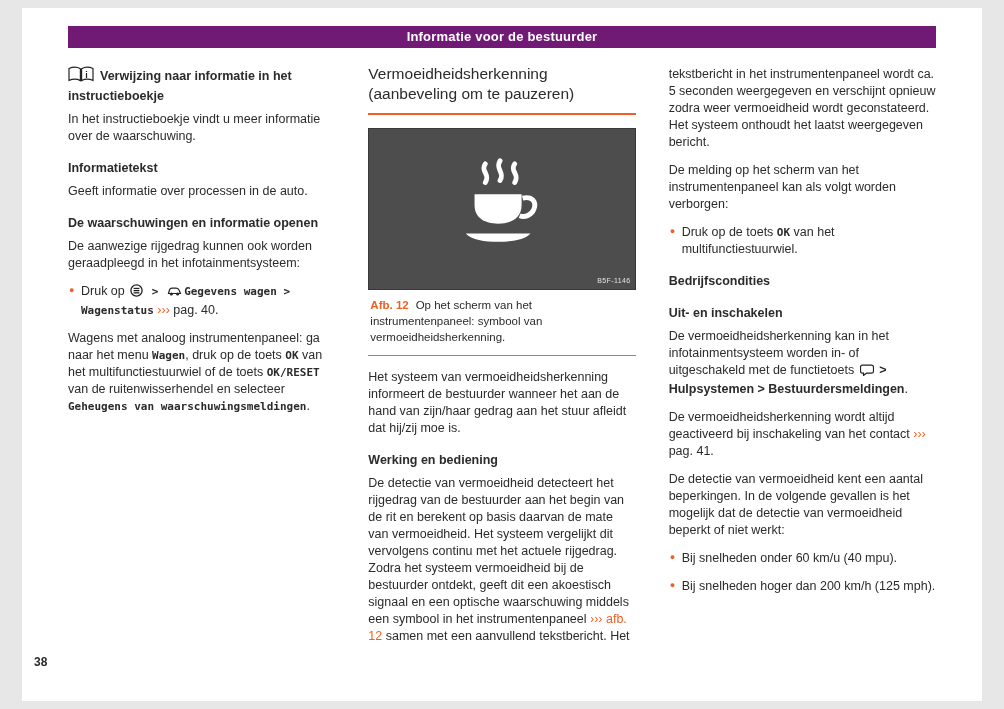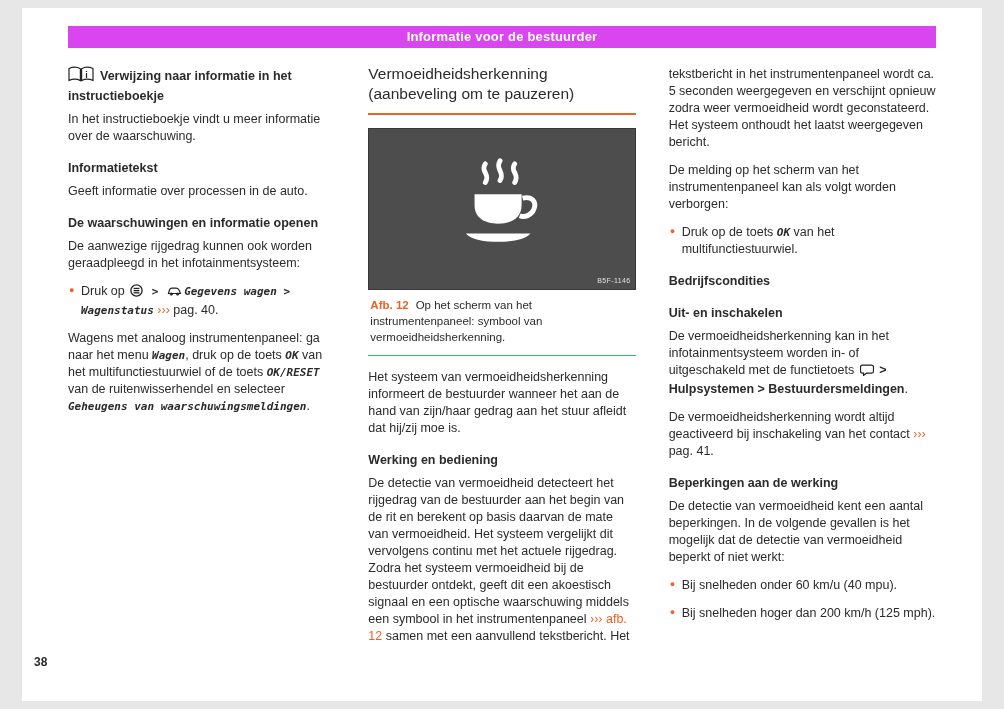--- a/index.html
+++ b/index.html
@@ -9,37 +9,37 @@
     font-family:"Liberation Sans", sans-serif;
     color:#2b2b2b;
     overflow:hidden;
   }
   .page{
     position:absolute;left:22px;right:22px;top:8px;bottom:8px;
     background:#ffffff;
   }
   .header-bar{
     position:absolute;left:46px;right:46px;top:18px;height:22px;
-    background:#d946ef;color:#fff;
+    background:#701a75;color:#fff;
     font-size:13px;font-weight:700;
     text-align:center;line-height:22px;
     letter-spacing:0.2px;
   }
   .content{
     position:absolute;left:46px;right:46px;top:56px;bottom:40px;
     display:flex;gap:33px;
   }
   .col{flex:1;min-width:0;font-size:12.5px;line-height:1.36;}
   p{margin:0 0 11px;}
   .h{font-weight:700;margin:15px 0 6px;}
   .h.first{margin-top:2px;}
   .with-icon .icon-book{display:inline-block;vertical-align:-3px;margin-right:6px;}
   .it{}
   .b{font-weight:700;}
-  .mono{font-family:"DejaVu Sans Mono", monospace;font-weight:700;font-size:11px;font-style:italic;}
+  .mono{font-family:"DejaVu Sans Mono", monospace;font-weight:700;font-size:11px;}
   .ref{color:#f05f23;}
   .bullet{position:relative;padding-left:13px;margin:0 0 11px;}
   .bullet .dot{position:absolute;left:1px;top:1px;font-size:9px;color:#f05f23;}
   .inline-icon{display:inline-block;vertical-align:-2px;margin:0 2px;}
   
   .fig-title{
     font-size:15.5px;font-weight:400;line-height:1.28;
     padding-bottom:9px;border-bottom:2px solid #f05f23;
     margin:0 0 13px;
   }
@@ -142,21 +142,20 @@
 
       <div class="h">Bedrijfscondities</div>
 
       <div class="h">Uit- en inschakelen</div>
       <p><span>De vermoeidheidsherkenning kan in het infotainmentsysteem worden in- of uitgeschakeld met de functietoets </span><span class="inline-icon"><svg width="14" height="12" viewBox="0 0 14 12">
               <path d="M2.5 1.2 h9 q2 0 2 2 v4 q0 2 -2 2 h-5 l-3 2.2 v-2.2 h-1 q-2 0 -2 -2 v-4 q0 -2 2 -2 Z" fill="none" stroke="#222" stroke-width="1.2"></path>
             </svg></span><span class="b"> &gt; Hulpsystemen &gt; Bestuurdersmeldingen</span><span>.</span></p>
 
       <p><span>De vermoeidheidsherkenning wordt altijd geactiveerd bij inschakeling van het contact </span><span class="ref">›››</span><span> pag. 41.</span></p>
 
-      <div class="h">Beperkingen aan de werking</div>
       <p>De detectie van vermoeidheid kent een aantal beperkingen. In de volgende gevallen is het mogelijk dat de detectie van vermoeidheid beperkt of niet werkt:</p>
 
       <div class="bullet">
         <span class="dot">●</span><span>Bij snelheden onder 60 km/u (40 mpu).</span>
       </div>
       <div class="bullet">
         <span class="dot">●</span><span>Bij snelheden hoger dan 200 km/h (125 mph).</span>
       </div>
     </div>
 

